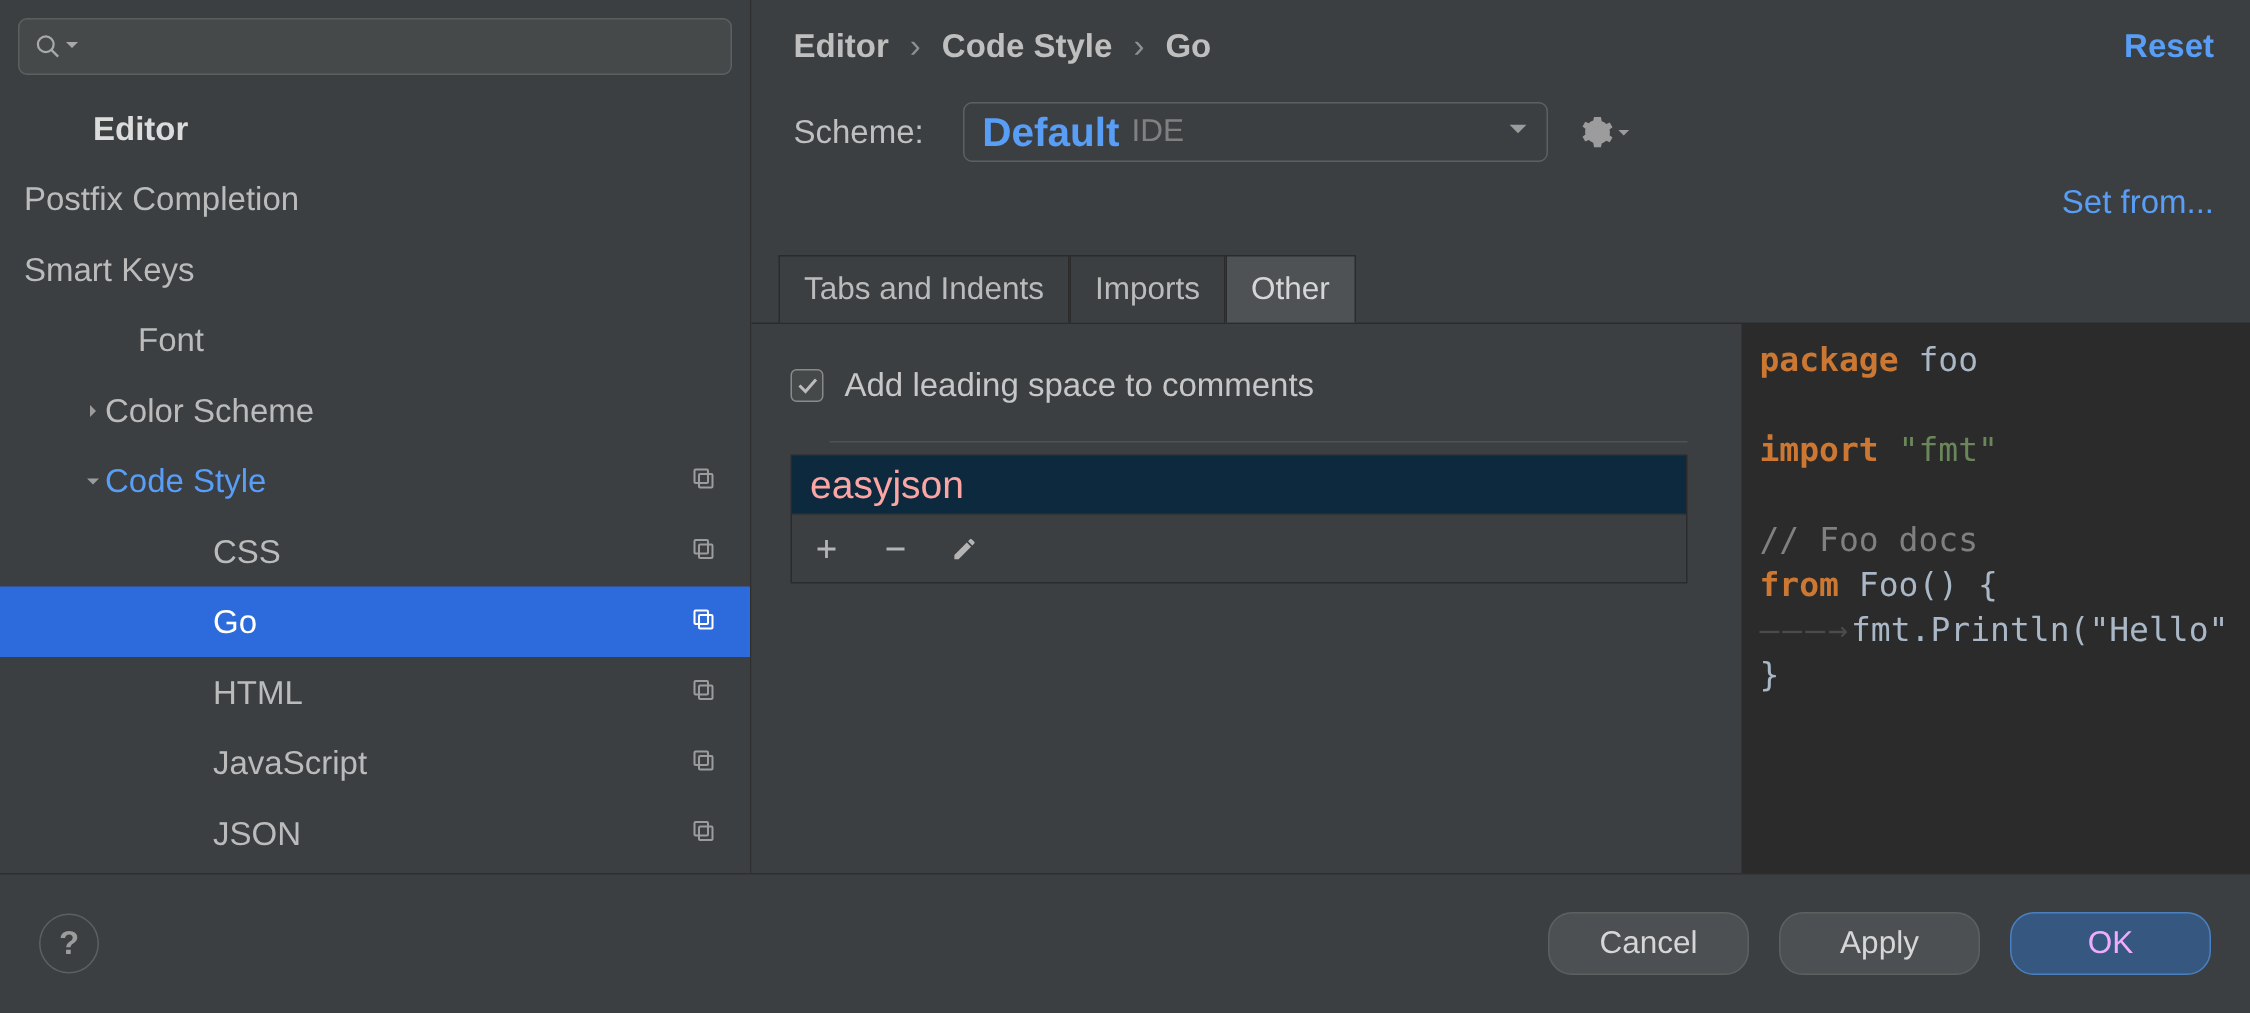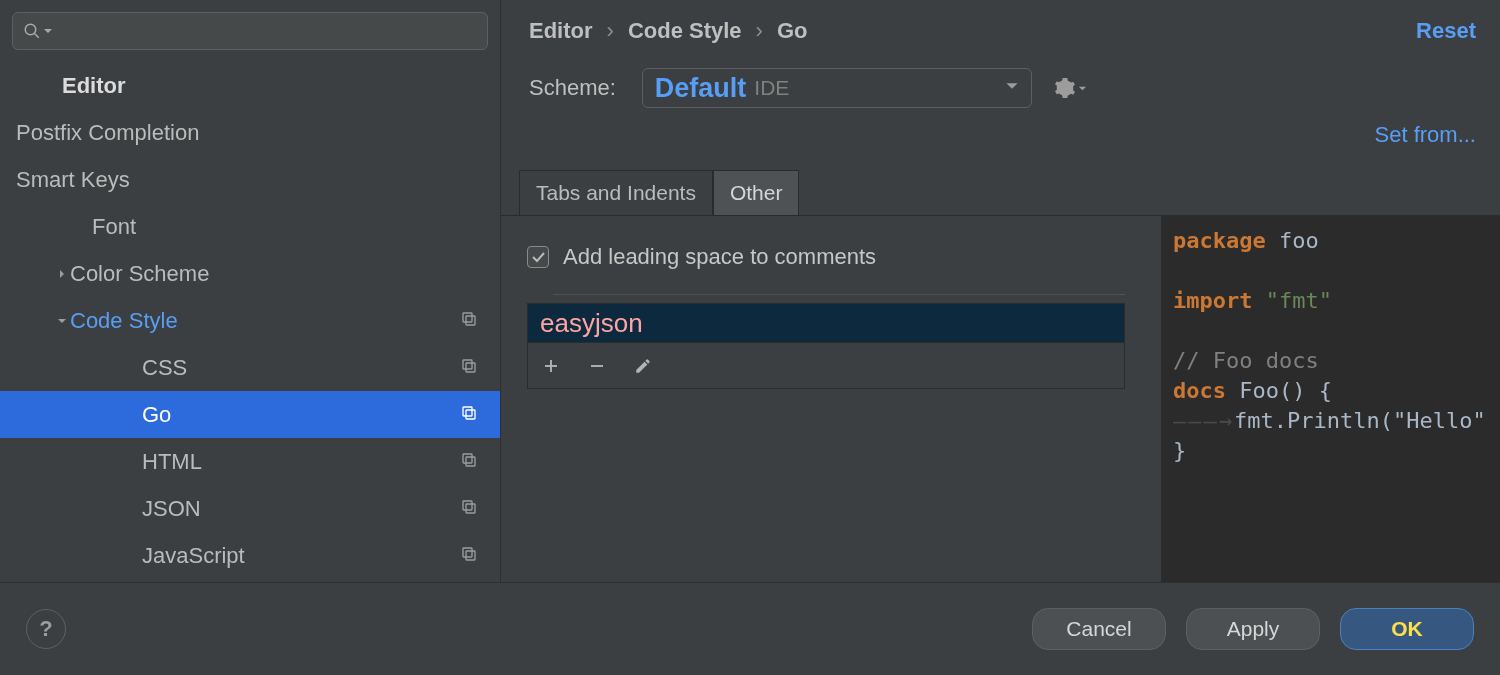--- a/index.html
+++ b/index.html
@@ -63,21 +63,21 @@
   .ident { color:#a9b7c6; }
   .cm { color:#808080; }
   .str { color:#6a8759; }
   .lit { color:#a9b7c6; }
   .indent { color:#4b4b4b; letter-spacing:2px; }
 
   .footer { height:93px; background:#3c3f41; border-top:1px solid #2f2f2f; display:flex; align-items:center; justify-content:space-between; padding:0 26px; }
   .help-btn { width:40px; height:40px; border:1px solid #5e6060; border-radius:50%; display:flex; align-items:center; justify-content:center; color:#9c9c9c; font-size:22px; font-weight:600; }
   .btn-row { display:flex; gap:20px; }
   .btn { min-width:134px; height:42px; border:1px solid #5e6060; border-radius:16px; background:#4c5052; color:#d6d6d6; font-size:21px; display:flex; align-items:center; justify-content:center; cursor:pointer; }
-  .btn.primary { background:#365880; border-color:#4a80bf; color:#fde047;font-weight:bold; }
+  .btn.primary { background:#365880; border-color:#4a80bf; color:#f0abfc; }
 </style>
 </head>
 <body>
 
 <div class="root">
   <div class="sidebar">
     <div class="search-wrap">
       <div class="search-box">
         <span class="search-icon">
           <svg width="18" height="18" viewBox="0 0 24 24" fill="none" stroke="currentColor" stroke-width="2">
@@ -148,29 +148,29 @@
           <div class="tree-item pad3">
             <span class="chev"></span>
             <span class="lbl">HTML</span>
             <span class="copy-icon"><svg width="18" height="18" viewBox="0 0 24 24" fill="none" stroke="currentColor" stroke-width="1.8">
                 <rect x="8" y="8" width="12" height="12" rx="1"></rect>
                 <rect x="4" y="4" width="12" height="12" rx="1"></rect>
               </svg></span>
           </div>
           <div class="tree-item pad3">
             <span class="chev"></span>
+            <span class="lbl">JavaScript</span>
+            <span class="copy-icon"><svg width="18" height="18" viewBox="0 0 24 24" fill="none" stroke="currentColor" stroke-width="1.8">
+                <rect x="8" y="8" width="12" height="12" rx="1"></rect>
+                <rect x="4" y="4" width="12" height="12" rx="1"></rect>
+              </svg></span>
+          </div>
+          <div class="tree-item pad3">
+            <span class="chev"></span>
             <span class="lbl">JSON</span>
-            <span class="copy-icon"><svg width="18" height="18" viewBox="0 0 24 24" fill="none" stroke="currentColor" stroke-width="1.8">
-                <rect x="8" y="8" width="12" height="12" rx="1"></rect>
-                <rect x="4" y="4" width="12" height="12" rx="1"></rect>
-              </svg></span>
-          </div>
-          <div class="tree-item pad3">
-            <span class="chev"></span>
-            <span class="lbl">JavaScript</span>
             <span class="copy-icon"><svg width="18" height="18" viewBox="0 0 24 24" fill="none" stroke="currentColor" stroke-width="1.8">
                 <rect x="8" y="8" width="12" height="12" rx="1"></rect>
                 <rect x="4" y="4" width="12" height="12" rx="1"></rect>
               </svg></span>
           </div>
         </div>
     </div>
   </div>
 
   <div class="main">
@@ -205,20 +205,21 @@
           </svg>
       </span>
     </div>
 
     <div class="setfrom-row">
       <span class="setfrom-link">Set from...</span>
     </div>
 
     <div class="tabs-row">
       <div class="tab">Tabs and Indents</div>
+      <div class="tab">Imports</div>
       <div class="tab active">Other</div>
     </div>
 
     <div class="content-row">
       <div class="settings-pane">
         <div class="chk-row">
           <span class="chk">
             <svg viewBox="0 0 16 16" fill="none" stroke="#bbbbbb" stroke-width="2">
                 <path d="M3 8 L7 12 L14 4"></path>
               </svg>
@@ -253,21 +254,21 @@
             </div>
           </div>
         </div>
       </div>
 
       <div class="preview-pane"><span class="kw">package</span><span class="ident"> foo</span>
 
 <span class="kw">import</span><span class="str"> "fmt"</span>
 
 <span class="cm">// Foo docs</span>
-<span class="kw">docs</span><span class="ident"> Foo() {</span>
+<span class="kw">from</span><span class="ident"> Foo() {</span>
 <span class="indent">———→</span><span class="lit">fmt.Println("Hello"</span>
 <span class="lit">}</span></div>
     </div>
   </div>
 </div>
 
 <div class="footer">
   <div class="help-btn">
       <span>?</span>
     </div>

